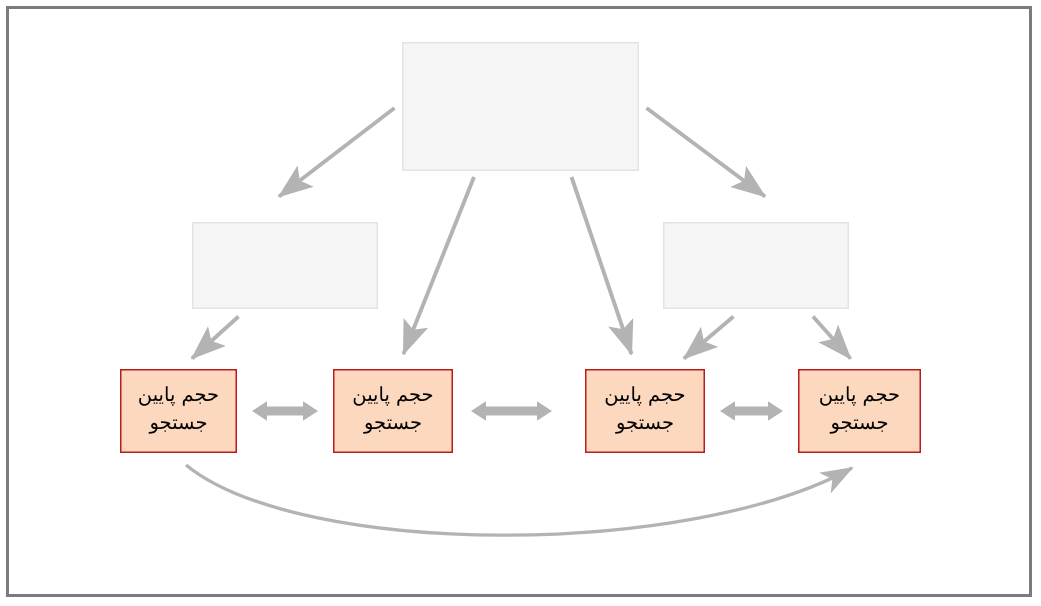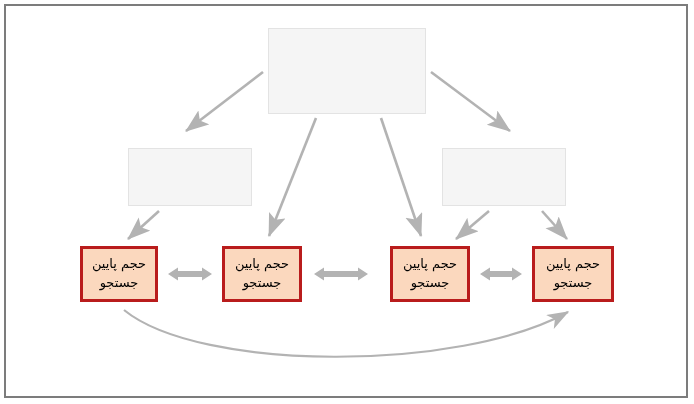--- a/index.html
+++ b/index.html
@@ -42,21 +42,21 @@
     align-items: center;
     justify-content: center;
     text-align: center;
   }
   .node-empty {
     background: #f5f5f5;
     border: 1px solid #e3e3e3;
   }
   .node-filled {
     background: #fbd8be;
-    border: 3px solid #b91c1c;
+    border: 1px solid #b91c1c;
   }
   .node-label {
     direction: rtl;
     unicode-bidi: plaintext;
     font-family: "DejaVu Sans", sans-serif;
     font-size: 13px;
     line-height: 1.45;
     color: #000000;
     white-space: pre-line;
     padding: 0 4px;

